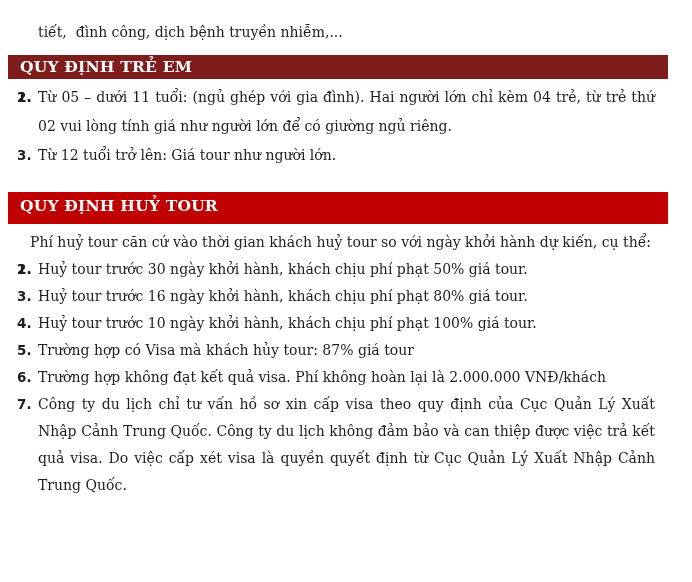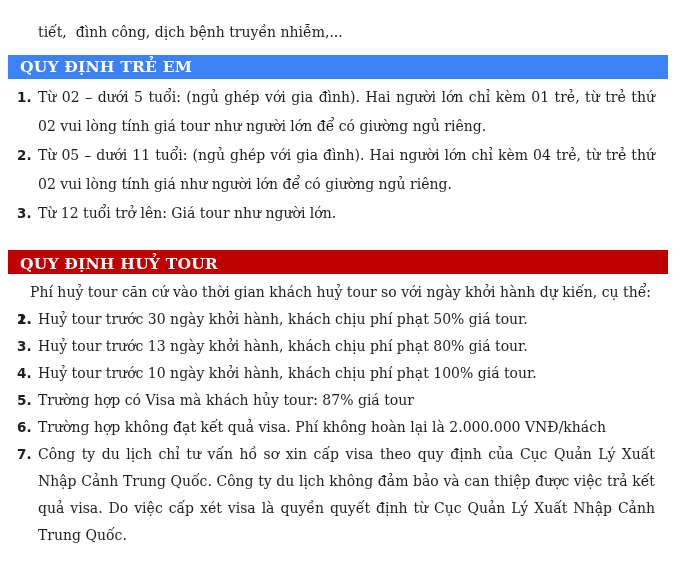--- a/index.html
+++ b/index.html
@@ -25,21 +25,21 @@
     box-sizing: border-box;
     background: #C00000;
     color: #ffffff;
     font-weight: bold;
     font-size: 15.5px;
     line-height: 16px;
     letter-spacing: 0.2px;
     padding: 4px 8px 4px 12px;
   }
   .section-bar.bar-1 { margin-top: 13px; }
-  .section-bar.bar-2 { margin-top: 22px; padding-top: 6px; padding-bottom: 2px; }
+  .section-bar.bar-2 { margin-top: 22px; padding-top: 6px; padding-bottom: 10px; }
   .intro {
     margin: 8px 37px 4px 30px;
     font-size: 14px;
     line-height: 20px;
   }
   .num-list {
     margin: 4px 37px 0 8px;
   }
   .num-list .item {
     position: relative;
@@ -60,28 +60,27 @@
     text-align: left;
   }
 </style>
 </head>
 <body>
 
 <div class="page">
 
   <div class="top-line">tiết,  đình công, dịch bệnh truyền nhiễm,...</div>
 
-  <div class="section-bar bar-1" style="background: #3b82f6;">
+  <div class="section-bar bar-1" style="background: #7f1d1d;">
     <span>QUY ĐỊNH TRẺ EM</span>
   </div>
 
   <div class="num-list list-1">
     <div class="item">
       <span class="num">1.</span>
-      <span class="txt">Từ 02 – dưới 5 tuổi: (ngủ ghép với gia đình). Hai người lớn chỉ kèm 01 trẻ, từ trẻ thứ 02 vui lòng tính giá tour như người lớn để có giường ngủ riêng.</span>
     </div>
     <div class="item">
       <span class="num">2.</span>
       <span class="txt">Từ 05 – dưới 11 tuổi: (ngủ ghép với gia đình). Hai người lớn chỉ kèm 04 trẻ, từ trẻ thứ 02 vui lòng tính giá như người lớn để có giường ngủ riêng.</span>
     </div>
     <div class="item">
       <span class="num">3.</span>
       <span class="txt">Từ 12 tuổi trở lên: Giá tour như người lớn.</span>
     </div>
   </div>
@@ -95,21 +94,21 @@
   <div class="num-list list-2">
     <div class="item">
       <span class="num">1.</span>
     </div>
     <div class="item">
       <span class="num">2.</span>
       <span class="txt">Huỷ tour trước 30 ngày khởi hành, khách chịu phí phạt 50% giá tour.</span>
     </div>
     <div class="item">
       <span class="num">3.</span>
-      <span class="txt">Huỷ tour trước 13 ngày khởi hành, khách chịu phí phạt 80% giá tour.</span>
+      <span class="txt">Huỷ tour trước 16 ngày khởi hành, khách chịu phí phạt 80% giá tour.</span>
     </div>
     <div class="item">
       <span class="num">4.</span>
       <span class="txt">Huỷ tour trước 10 ngày khởi hành, khách chịu phí phạt 100% giá tour.</span>
     </div>
     <div class="item">
       <span class="num">5.</span>
       <span class="txt">Trường hợp có Visa mà khách hủy tour: 87% giá tour</span>
     </div>
     <div class="item">

